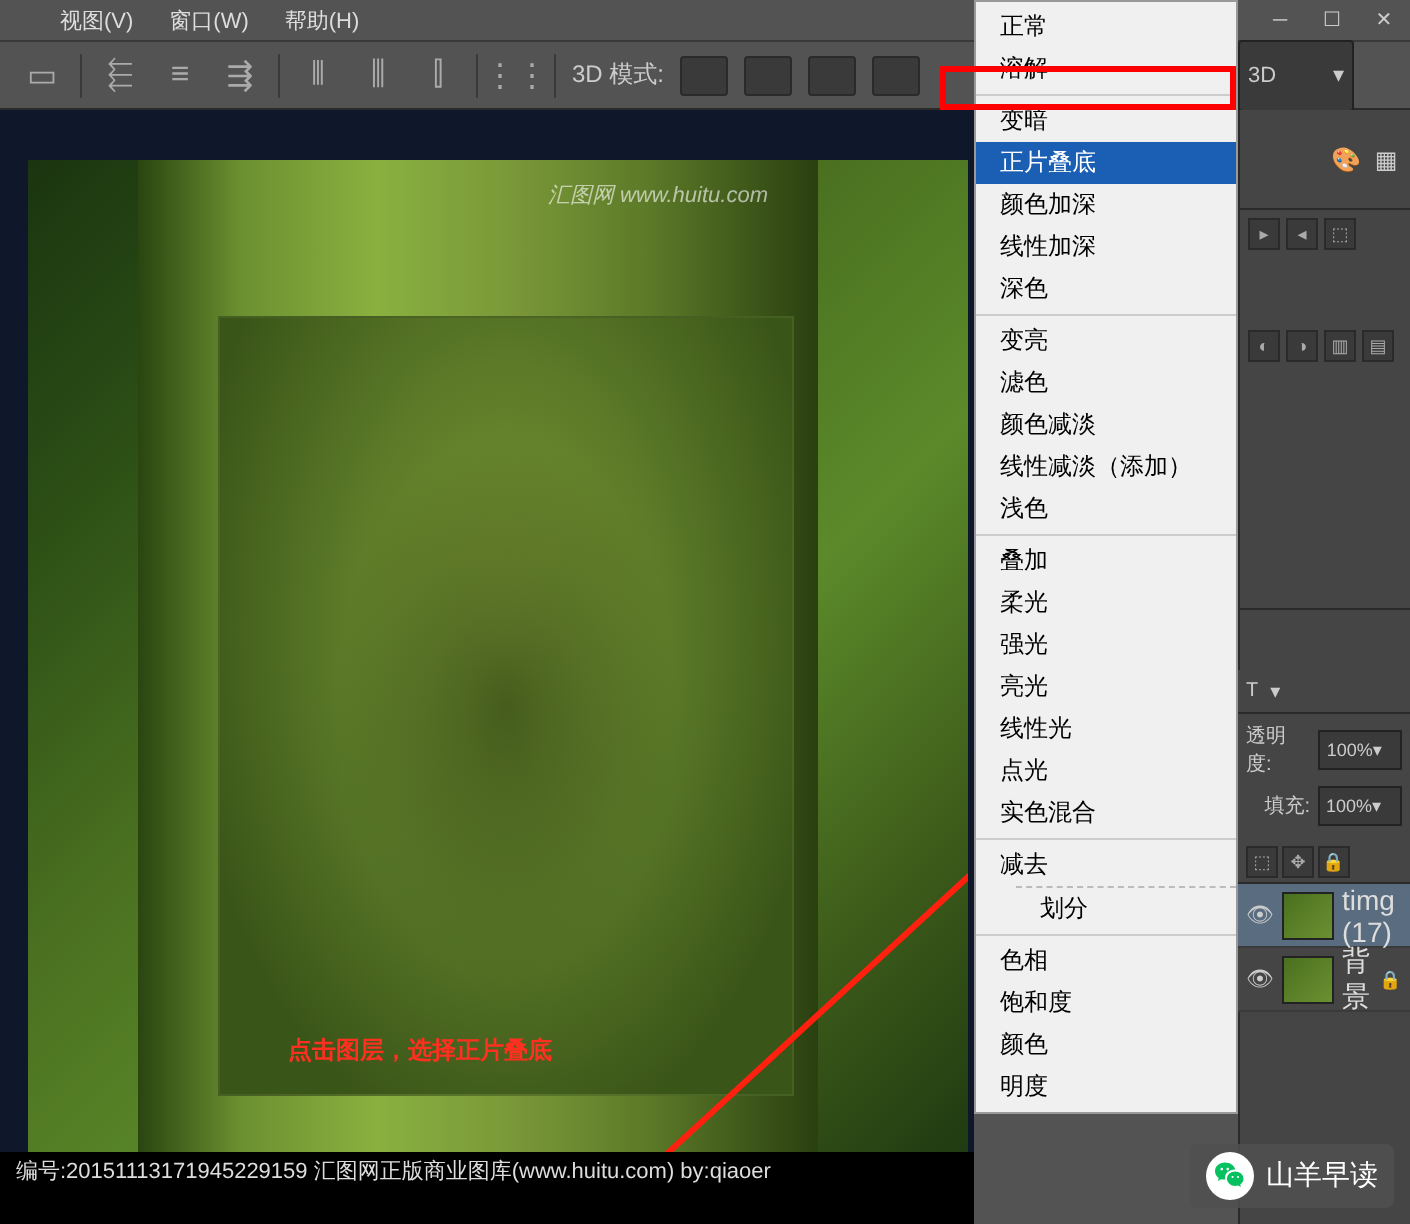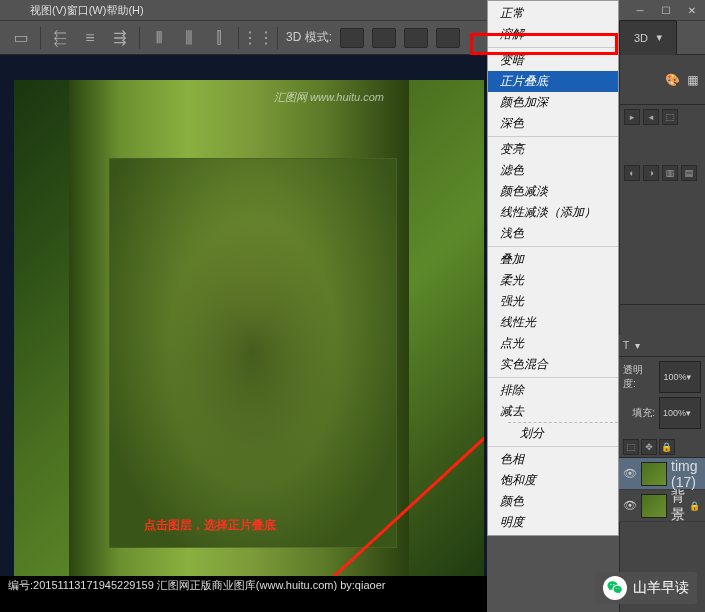--- a/index.html
+++ b/index.html
@@ -1,63 +1,63 @@
 <!DOCTYPE html>
 <html><head>
 <meta charset="utf-8">
 <style>
 * { margin: 0; padding: 0; box-sizing: border-box; font-family: "Microsoft YaHei", sans-serif; }
 body { width: 705px; height: 612px; background: #535353; overflow: hidden; position: relative; }
 
-.menubar { height: 20px; background: #535353; display: flex; align-items: center; padding-left: 30px; color: #ddd; font-size: 11px; }
+.menubar { height: 20px; background: #535353; display: flex; align-items: center; padding-left: 30px; color: #ddd; font-size: 11px; gap: 18px; }
 .menubar span { cursor: pointer; }
 
 .toolbar { height: 35px; background: #535353; border-top: 1px solid #3a3a3a; border-bottom: 1px solid #2a2a2a; display: flex; align-items: center; padding: 0 10px; gap: 8px; }
 .tool-ico { width: 22px; height: 22px; display: flex; align-items: center; justify-content: center; color: #aaa; }
 .tool-sep { width: 1px; height: 22px; background: #3a3a3a; }
 .tool-label { color: #ccc; font-size: 12px; }
 .tool-btn { width: 24px; height: 20px; background: #3a3a3a; border: 1px solid #2a2a2a; border-radius: 2px; }
-.dd-3d { width: 58px; height: 36px; background: #3a3a3a; border: 1px solid #222; color: #ccc; font-size: 11px; display: flex; align-items: center; justify-content: space-between; padding: 0 14px; border-radius: 2px; margin-left: auto; margin-right: 18px; }
+.dd-3d { width: 58px; height: 36px; background: #3a3a3a; border: 1px solid #222; color: #ccc; font-size: 11px; display: flex; align-items: center; justify-content: space-between; padding: 0 4px; border-radius: 2px; margin-left: auto; margin-right: 18px; }
 
 .window-controls { position: absolute; top: 0; right: 0; display: flex; }
 .win-btn { width: 26px; height: 20px; background: #535353; display: flex; align-items: center; justify-content: center; color: #ccc; font-size: 10px; }
 .win-btn:last-child { background: #535353; }
 
 .canvas-area { position: absolute; left: 0; top: 55px; width: 487px; height: 557px; background: #0f172a; overflow: hidden; }
 .photo { position: absolute; left: 14px; top: 25px; width: 470px; height: 525px; background: linear-gradient(135deg, #1a3510 0%, #2d5016 20%, #4a7020 40%, #5c8a2a 60%, #3d5c1a 80%, #1a3510 100%); overflow: hidden; }
 .trunk { position: absolute; left: 55px; top: 0; width: 340px; height: 100%; background: linear-gradient(90deg, #2a4510 0%, #6b9030 15%, #8ab040 35%, #7a9838 55%, #5c7a28 75%, #2a4010 100%); }
 .face-box { position: absolute; left: 95px; top: 78px; width: 288px; height: 390px; border: 1px solid rgba(100,120,60,0.3); background: radial-gradient(ellipse at 50% 40%, #7a9535 0%, #5c7a28 40%, #3a5518 80%); }
 .face-shade { position: absolute; left: 20%; top: 15%; width: 60%; height: 70%; background: radial-gradient(ellipse, rgba(40,60,15,0.6) 0%, transparent 70%); border-radius: 50%; }
 .watermark-tl { position: absolute; top: 10px; right: 100px; color: rgba(255,255,255,0.6); font-size: 11px; font-style: italic; }
 .annotation { position: absolute; left: 130px; top: 437px; color: #ff3020; font-size: 12px; font-weight: 700; }
 .arrow-svg { position: absolute; left: 230px; top: 330px; pointer-events: none; }
 
 .bottom-bar { position: absolute; left: 0; bottom: 0; width: 487px; height: 36px; background: #000; color: #ddd; font-size: 11px; padding: 2px 8px; }
 
 .blend-menu { position: absolute; left: 487px; top: 0; width: 132px; background: #f0f0f0; border: 1px solid #999; font-size: 12px; color: #000; z-index: 50; }
 .blend-red-box { position: absolute; left: 470px; top: 33px; width: 148px; height: 22px; border: 3px solid #ff0000; z-index: 60; pointer-events: none; }
-.bm-group { border-bottom: 1px solid #ccc; padding: 2px 0; font-style: italic; }
+.bm-group { border-bottom: 1px solid #ccc; padding: 2px 0; }
 .bm-group:last-child { border-bottom: none; }
 .bm-item { padding: 2px 12px; cursor: pointer; white-space: nowrap; }
 .bm-item.sel { background: #1a5fb4; color: #fff; }
 .bm-item.dashed { border-top: 1px dashed #bbb; margin-left: 20px; }
 
 .right-panels { position: absolute; right: 0; top: 55px; width: 86px; height: 557px; background: #454545; border-left: 1px solid #2a2a2a; }
 .panel-top { height: 50px; border-bottom: 1px solid #2a2a2a; display: flex; align-items: center; justify-content: flex-end; padding: 4px; gap: 4px; }
 .panel-ico { width: 16px; height: 14px; display: flex; align-items: center; justify-content: center; color: #ccc; font-size: 12px; }
 
 .panel-mid { height: 200px; border-bottom: 1px solid #2a2a2a; padding: 4px; }
 .mini-row { display: flex; gap: 3px; margin-bottom: 3px; }
 .mini-ico { width: 16px; height: 16px; background: #3a3a3a; border: 1px solid #2a2a2a; display: flex; align-items: center; justify-content: center; color: #aaa; font-size: 9px; }
 
 .layers-panel { position: absolute; right: 0; top: 335px; width: 86px; background: #454545; }
 .lp-tabs { display: flex; height: 22px; border-bottom: 1px solid #2a2a2a; font-size: 10px; color: #ccc; align-items: center; padding: 0 4px; gap: 6px; }
 .lp-controls { padding: 4px; font-size: 10px; color: #ccc; }
 .lp-row { display: flex; align-items: center; justify-content: flex-end; gap: 4px; margin-bottom: 4px; }
-.lp-val { width: 42px; height: 32px; background: #3a3a3a; border: 1px solid #222; display: flex; align-items: center; padding: 0 3px; font-size: 9px; }
+.lp-val { width: 42px; height: 20px; background: #3a3a3a; border: 1px solid #222; display: flex; align-items: center; padding: 0 3px; font-size: 9px; }
 .lp-icons { display: flex; gap: 2px; padding: 2px 4px; border-bottom: 1px solid #2a2a2a; }
 .lp-layer { display: flex; align-items: center; height: 32px; padding: 2px 4px; gap: 4px; border-bottom: 1px solid #3a3a3a; }
 .lp-layer.sel { background: #5a6d80; }
 .lp-eye { width: 14px; color: #ccc; font-size: 11px; }
 .lp-thumb { width: 26px; height: 24px; background: linear-gradient(135deg,#4a7020,#6b9030); border: 1px solid #222; }
 .lp-name { font-size: 14px; color: #ddd; flex: 1; overflow: hidden; }
 .lp-lock { color: #aaa; font-size: 9px; }
 
 .wechat-badge { position: absolute; right: 8px; bottom: 8px; display: flex; align-items: center; gap: 6px; background: rgba(80,80,80,0.85); padding: 4px 8px; border-radius: 4px; z-index: 100; }
 .wechat-ico { width: 24px; height: 24px; background: #fff; border-radius: 50%; display: flex; align-items: center; justify-content: center; }
@@ -122,39 +122,40 @@
 
 <div class="blend-menu">
   <div class="bm-group">
     <div class="bm-item">正常</div>
     <div class="bm-item">溶解</div>
   </div>
   <div class="bm-group">
     <div class="bm-item">变暗</div>
     <div class="bm-item sel">正片叠底</div>
     <div class="bm-item">颜色加深</div>
+    <div class="bm-item">线性加深</div>
     <div class="bm-item">深色</div>
   </div>
   <div class="bm-group">
     <div class="bm-item">变亮</div>
     <div class="bm-item">滤色</div>
     <div class="bm-item">颜色减淡</div>
     <div class="bm-item">线性减淡（添加）</div>
     <div class="bm-item">浅色</div>
   </div>
   <div class="bm-group">
     <div class="bm-item">叠加</div>
     <div class="bm-item">柔光</div>
     <div class="bm-item">强光</div>
+    <div class="bm-item">亮光</div>
     <div class="bm-item">线性光</div>
     <div class="bm-item">点光</div>
     <div class="bm-item">实色混合</div>
   </div>
   <div class="bm-group">
-    <div class="bm-item">排除</div>
     <div class="bm-item">减去</div>
     <div class="bm-item dashed">划分</div>
   </div>
   <div class="bm-group">
     <div class="bm-item">色相</div>
     <div class="bm-item">饱和度</div>
     <div class="bm-item">颜色</div>
     <div class="bm-item">明度</div>
   </div>
 </div>

